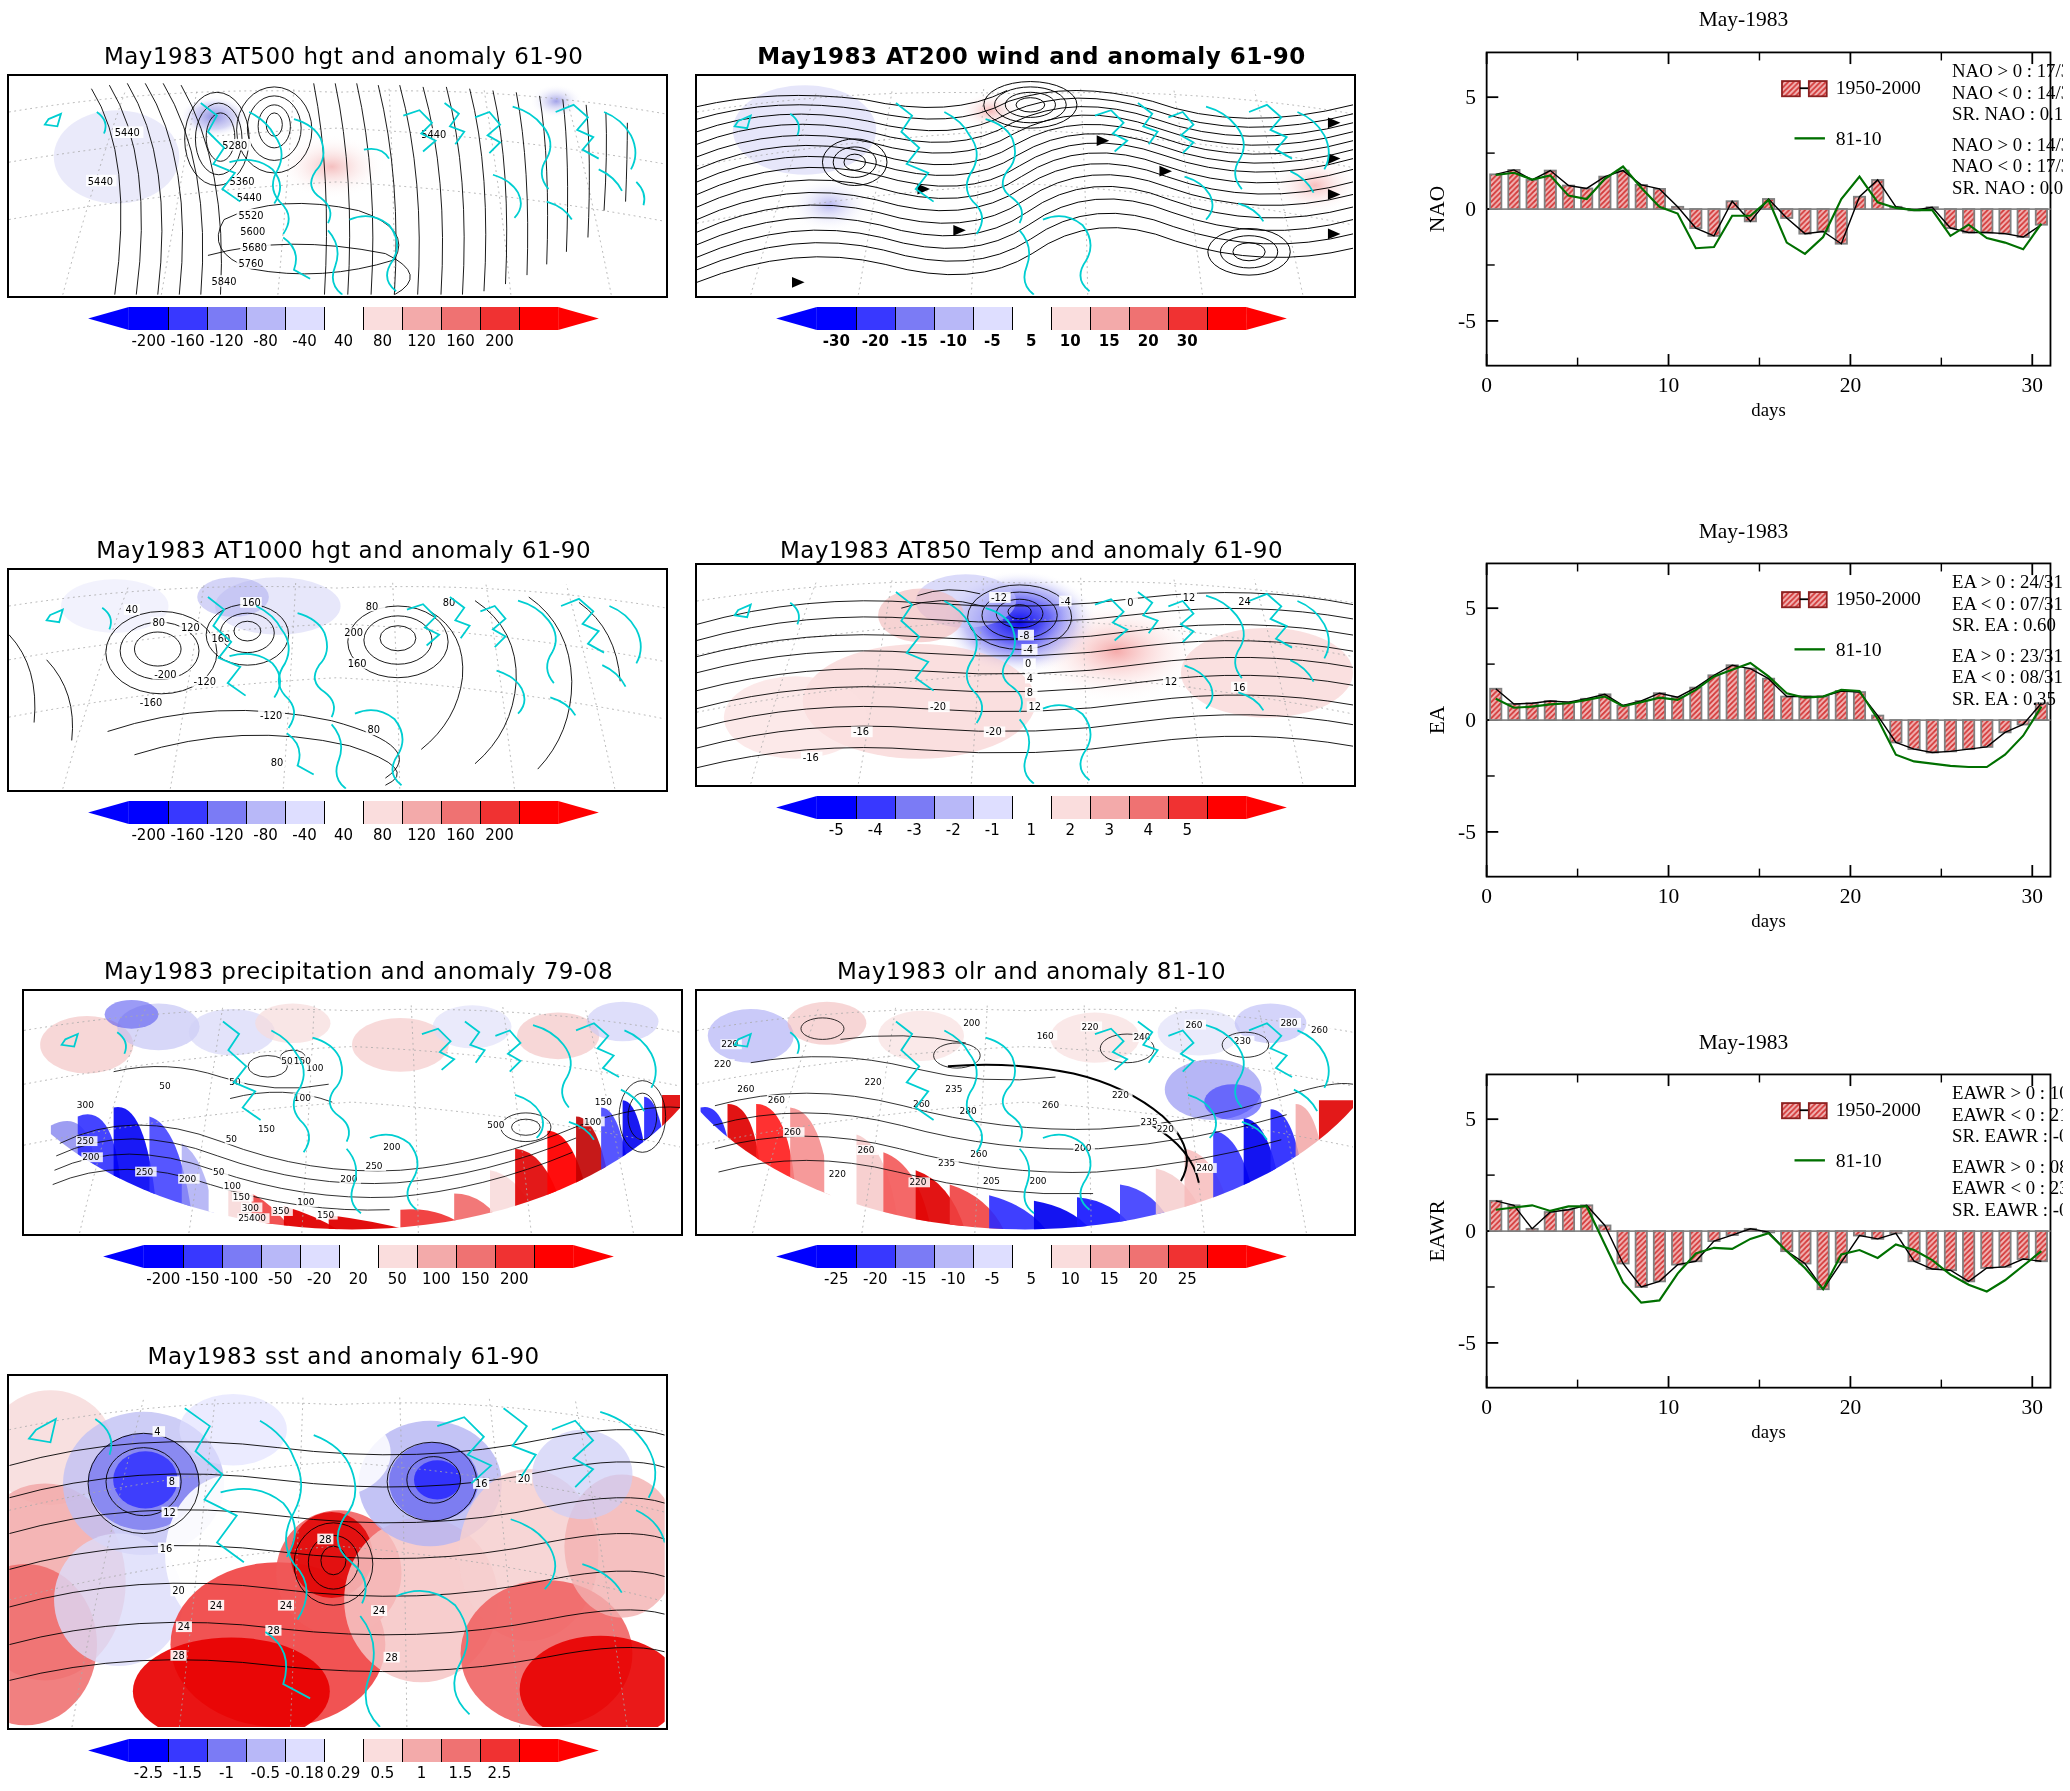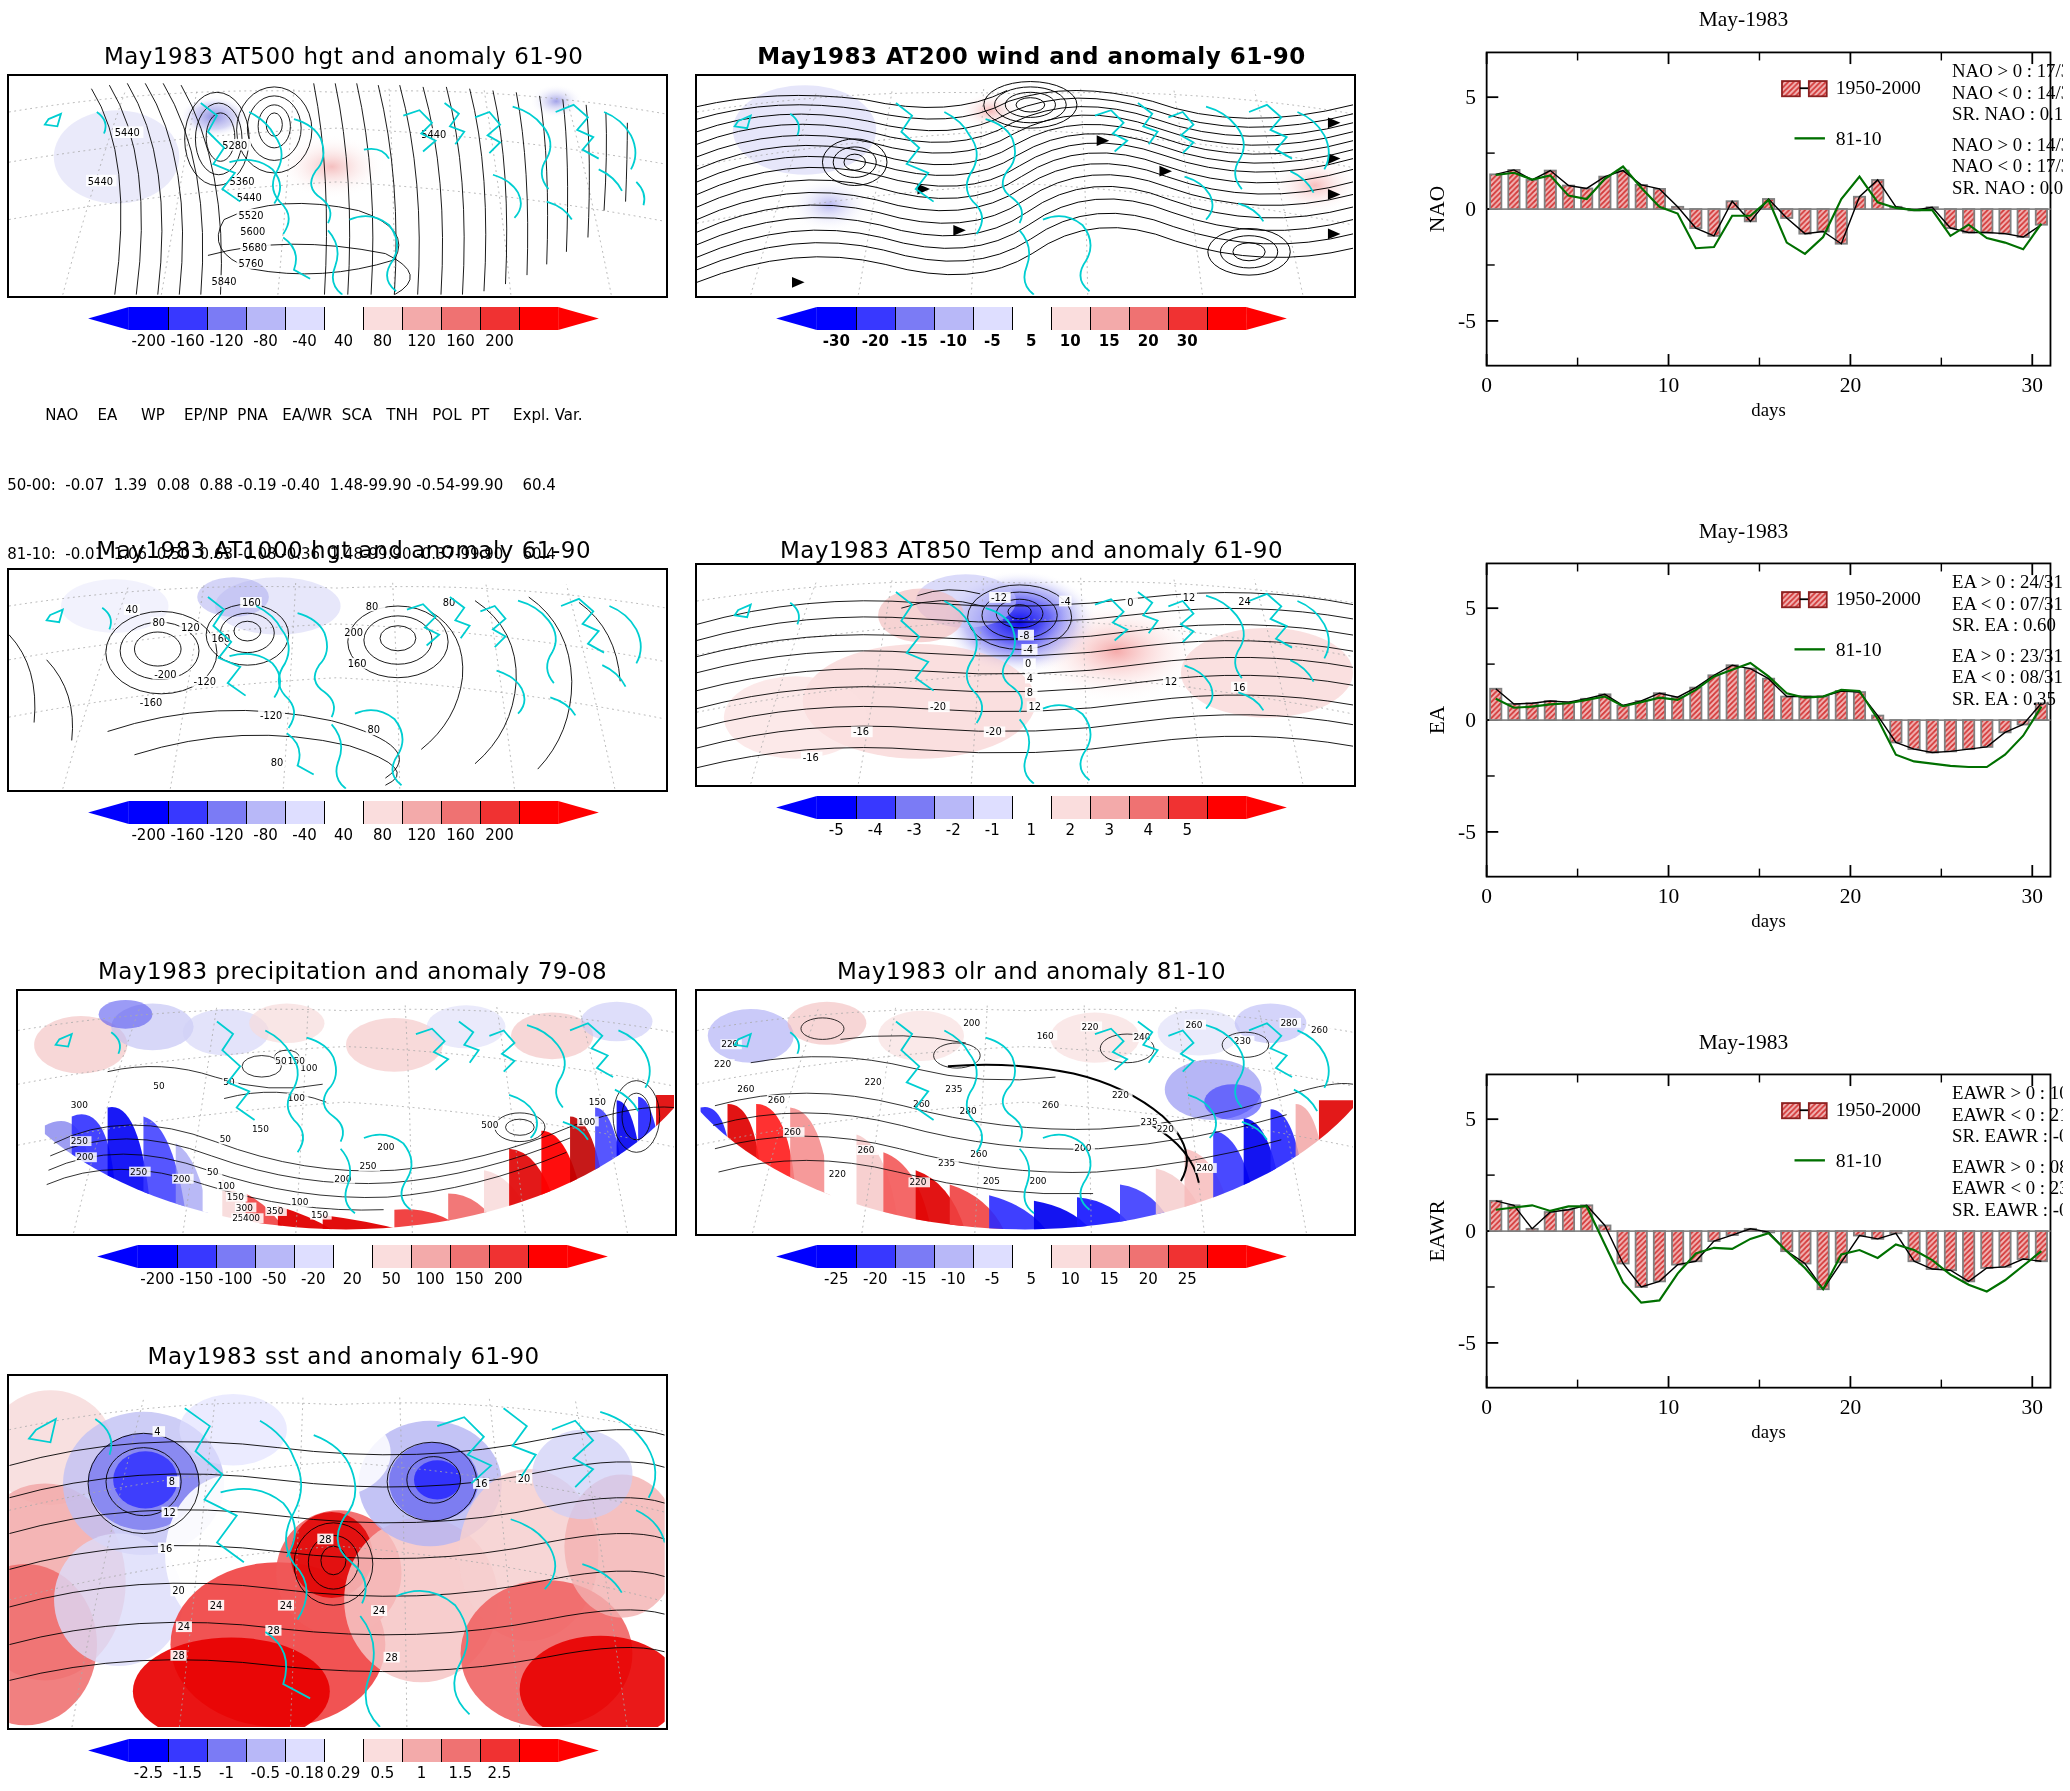--- a/index.html
+++ b/index.html
@@ -224,25 +224,20 @@
         <div class="cbar-tick">-160</div>
         <div class="cbar-tick">-120</div>
         <div class="cbar-tick">-80</div>
         <div class="cbar-tick">-40</div>
         <div class="cbar-tick">40</div>
         <div class="cbar-tick">80</div>
         <div class="cbar-tick">120</div>
         <div class="cbar-tick">160</div>
         <div class="cbar-tick">200</div>
       </div>
-    </div>
-    <div class="stats">
-      <span class="stats-line">        NAO    EA     WP    EP/NP  PNA   EA/WR  SCA   TNH   POL  PT     Expl. Var.</span>
-      <span class="stats-line">50-00:  -0.07  1.39  0.08  0.88 -0.19 -0.40  1.48-99.90 -0.54-99.90    60.4</span>
-      <span class="stats-line">81-10:  -0.01  1.06  0.50  0.63 -0.08 -0.36  1.48-99.90 -0.37-99.90    60.4</span>
     </div>
   </div>
 
   <div class="map-panel" style="left:695px; top:43px; width:673px;font-weight:bold;">
     <div class="map-title">May1983 AT200 wind and anomaly 61-90</div>
     <div class="map-box" style="width:661px;height:224px;margin-top:5.4px;">
       <svg width="656" height="219" viewBox="0 0 732 244">
         <defs>
             <clipPath id="clip200">
               <rect width="732" height="244"></rect>
@@ -663,21 +658,21 @@
         <div class="cbar-tick">-1</div>
         <div class="cbar-tick">1</div>
         <div class="cbar-tick">2</div>
         <div class="cbar-tick">3</div>
         <div class="cbar-tick">4</div>
         <div class="cbar-tick">5</div>
       </div>
     </div>
   </div>
 
-  <div class="map-panel" style="left:16px; top:958px; width:673px;">
+  <div class="map-panel" style="left:22px; top:958px; width:673px;">
     <div class="map-title">May1983 precipitation and anomaly 79-08</div>
     <div class="map-box" style="width:661px;height:247px;margin-top:5.4px;">
       <svg width="656" height="242" viewBox="0 0 732 270">
         <defs>
             <clipPath id="clipP">
               <rect width="732" height="270"></rect>
             </clipPath>
           <clipPath id="clipPdisk">
               <ellipse cx="366" cy="0" rx="420" ry="266"></ellipse>
             </clipPath>

